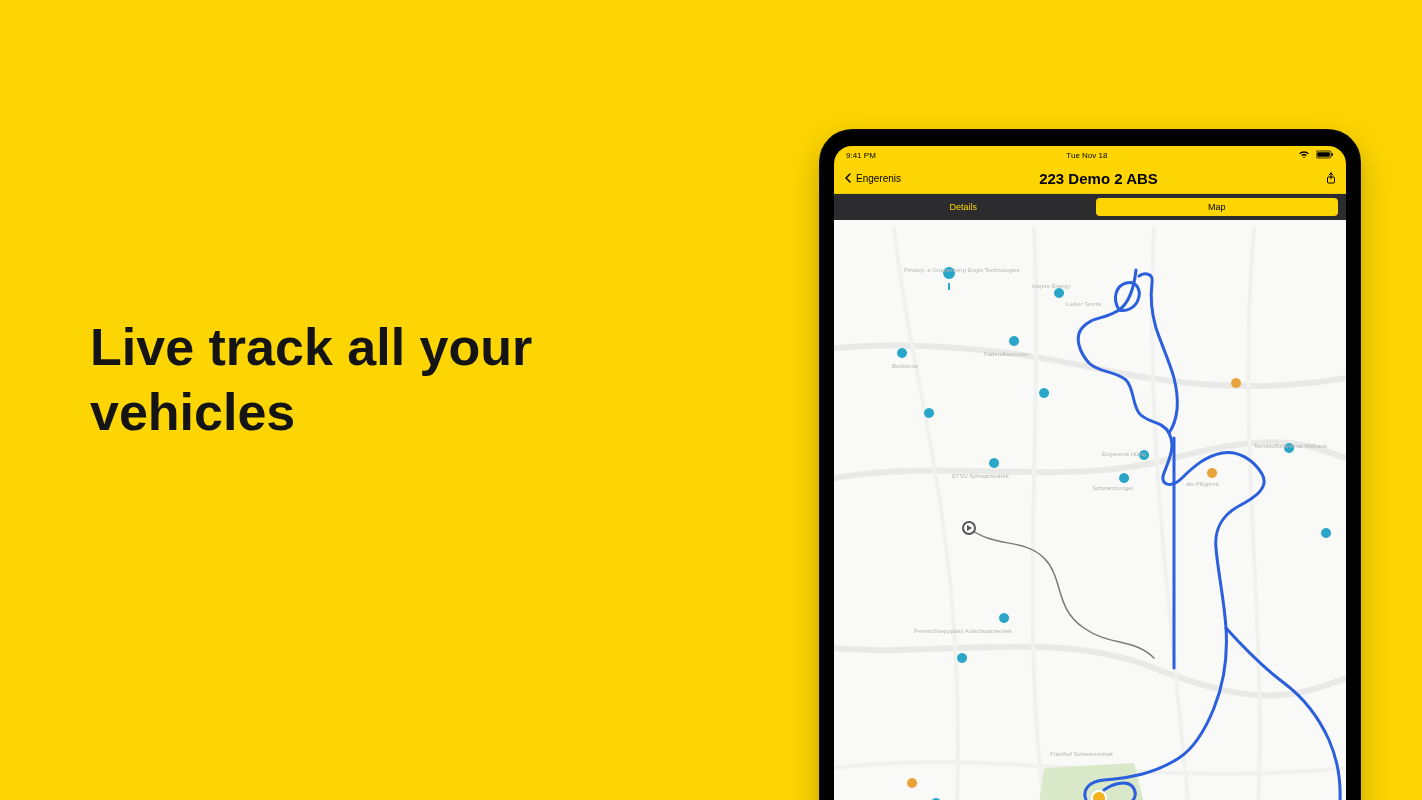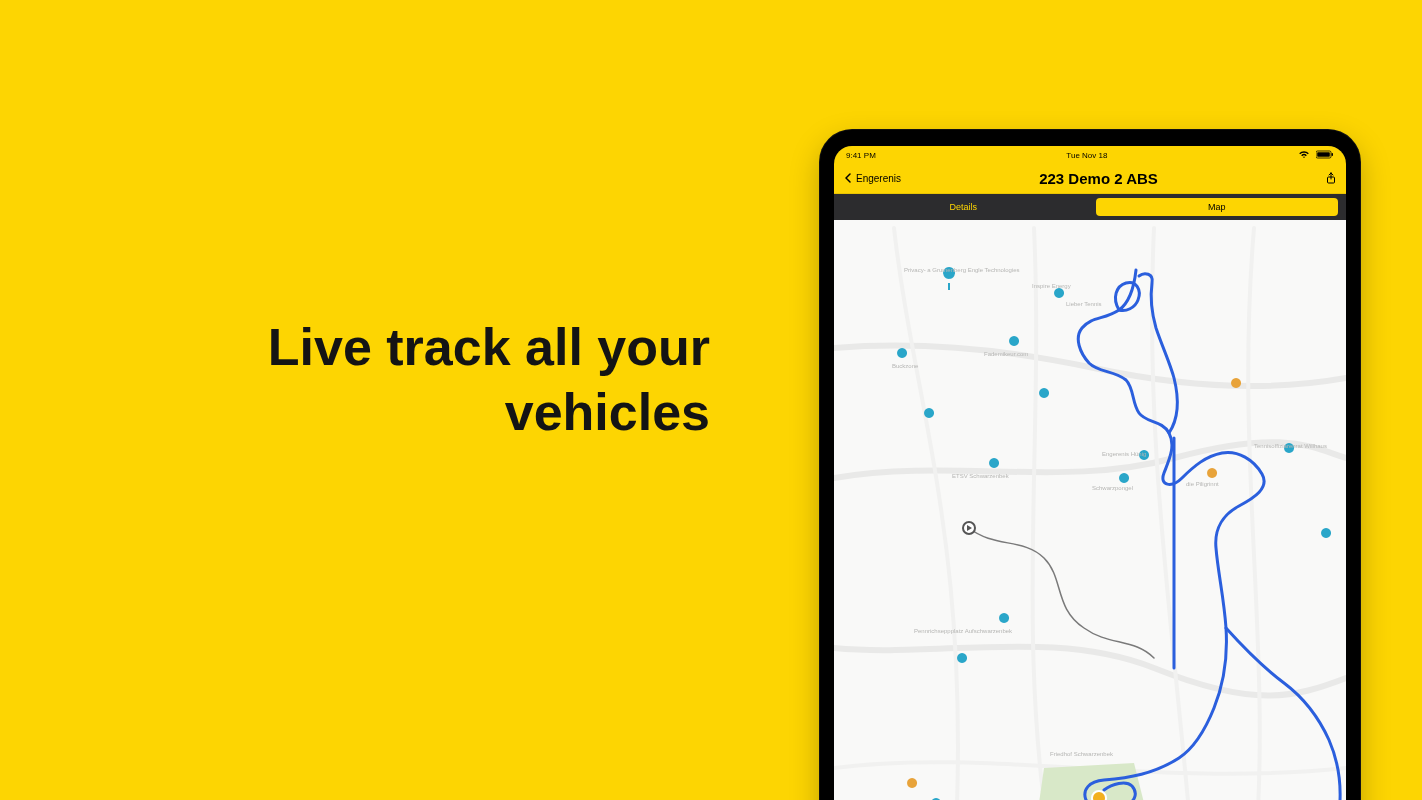--- a/index.html
+++ b/index.html
@@ -9,21 +9,21 @@
     --stroke:#2b5fdd;
   }
   *{box-sizing:border-box;margin:0;padding:0;font-family:-apple-system,Helvetica,Arial,sans-serif;}
   body{width:1422px;height:800px;overflow:hidden;background:var(--yellow);position:relative;}
 
   .hero{
     position:absolute;left:0;top:0;width:800px;height:800px;
     display:flex;align-items:center;justify-content:center;
   }
   .hero h1{
-    font-size:52px;font-weight:700;color:#141414;text-align:right;line-height:1.25;
+    font-size:52px;font-weight:700;color:#141414;text-align:left;line-height:1.25;
     max-width:620px;margin-top:-40px;
   }
 
   
   .tablet{
     position:absolute;
     top:130px;left:820px;
     width:540px;height:760px;
     background:#000;border-radius:32px;
     padding:16px 14px 14px 14px;

